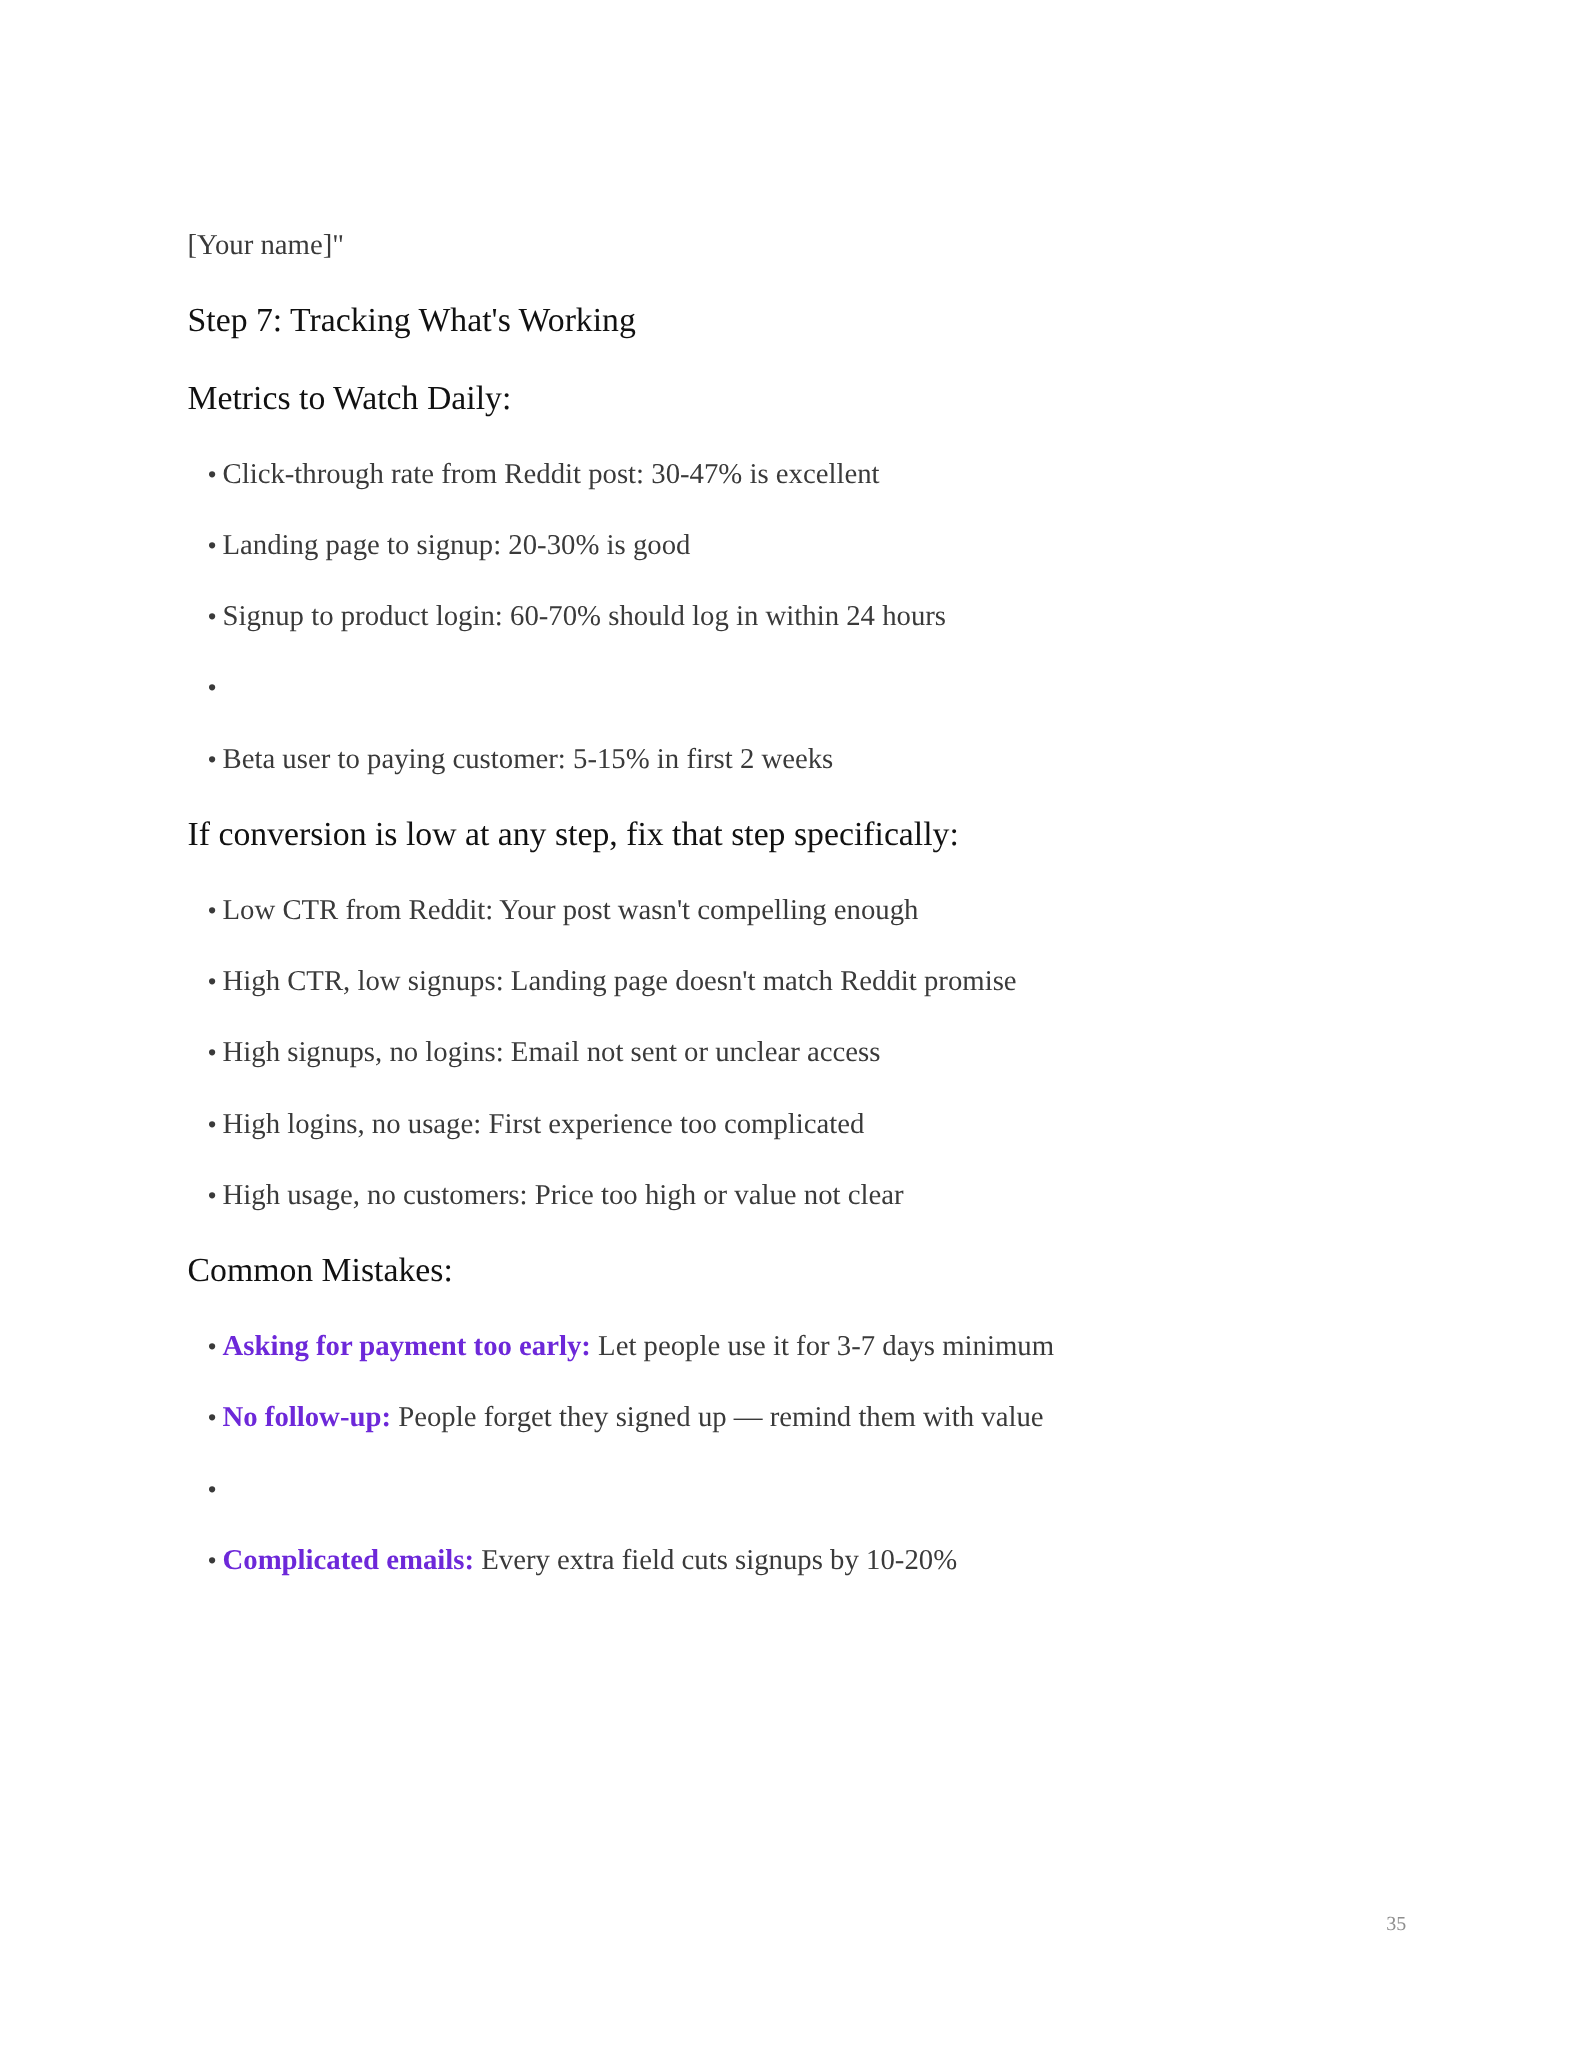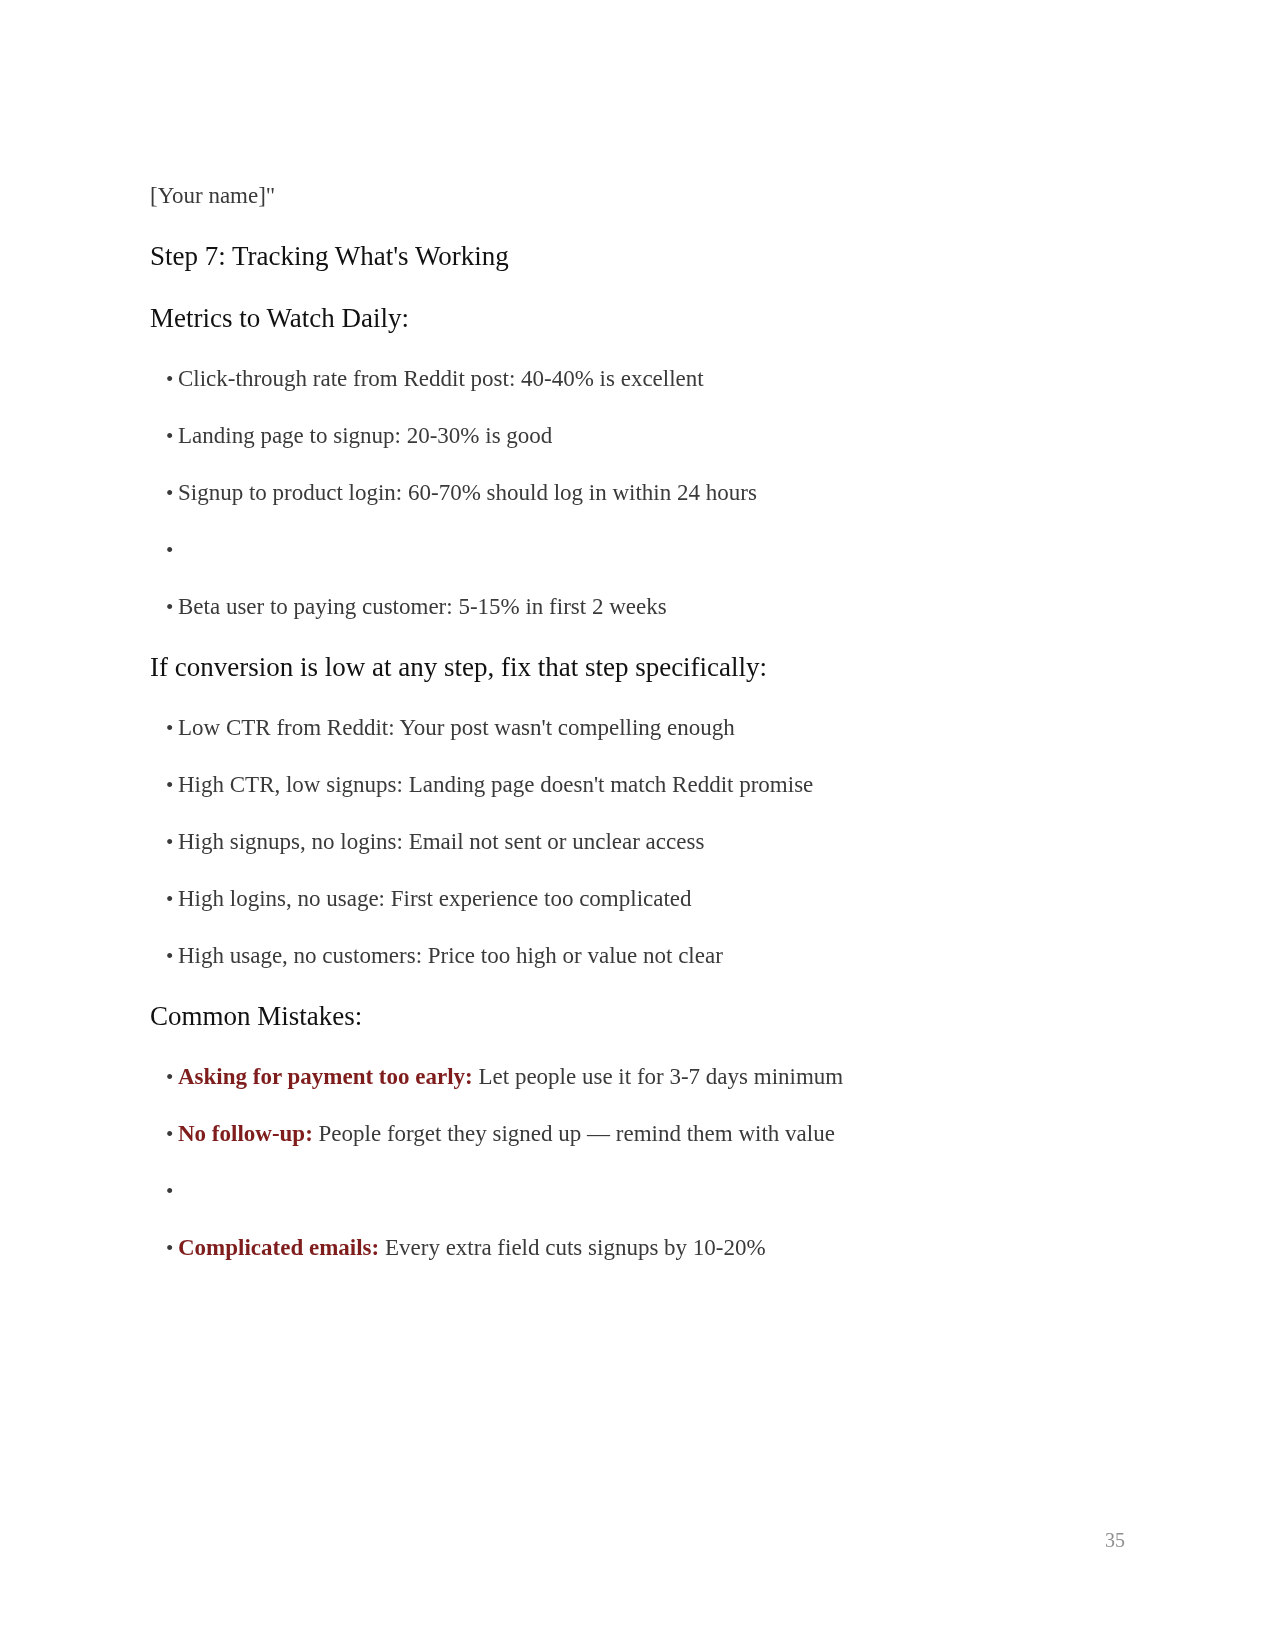--- a/index.html
+++ b/index.html
@@ -51,47 +51,47 @@
   }
   .bullet {
     flex: 0 0 auto;
     width: 12px;
     margin-left: 16px;
     font-size: 21px;
     color: #3a3a3a;
   }
   .li-text strong {
     font-weight: bold;
-    color: #7f1d1d;
+    color: #6d28d9;
   }
   .page-number {
     position: absolute;
     top: 1528px;
     right: 150px;
-    font-size: 20px;
+    font-size: 16px;
     line-height: 24px;
     color: #8e8e8e;
     margin-left: 32px;
   }
 </style>
 </head>
 <body>
 
 <div class="page">
 
   <p class="intro">[Your name]"</p>
 
   <h2 class="doc-heading">Step 7: Tracking What's Working</h2>
 
   <h2 class="doc-heading">Metrics to Watch Daily:</h2>
 
   <ul class="doc-list">
     <li>
       <span class="bullet">•</span>
-      <span class="li-text">Click-through rate from Reddit post: 40-40% is excellent</span>
+      <span class="li-text">Click-through rate from Reddit post: 30-47% is excellent</span>
     </li>
     <li>
       <span class="bullet">•</span>
       <span class="li-text">Landing page to signup: 20-30% is good</span>
     </li>
     <li>
       <span class="bullet">•</span>
       <span class="li-text">Signup to product login: 60-70% should log in within 24 hours</span>
     </li>
     <li>

